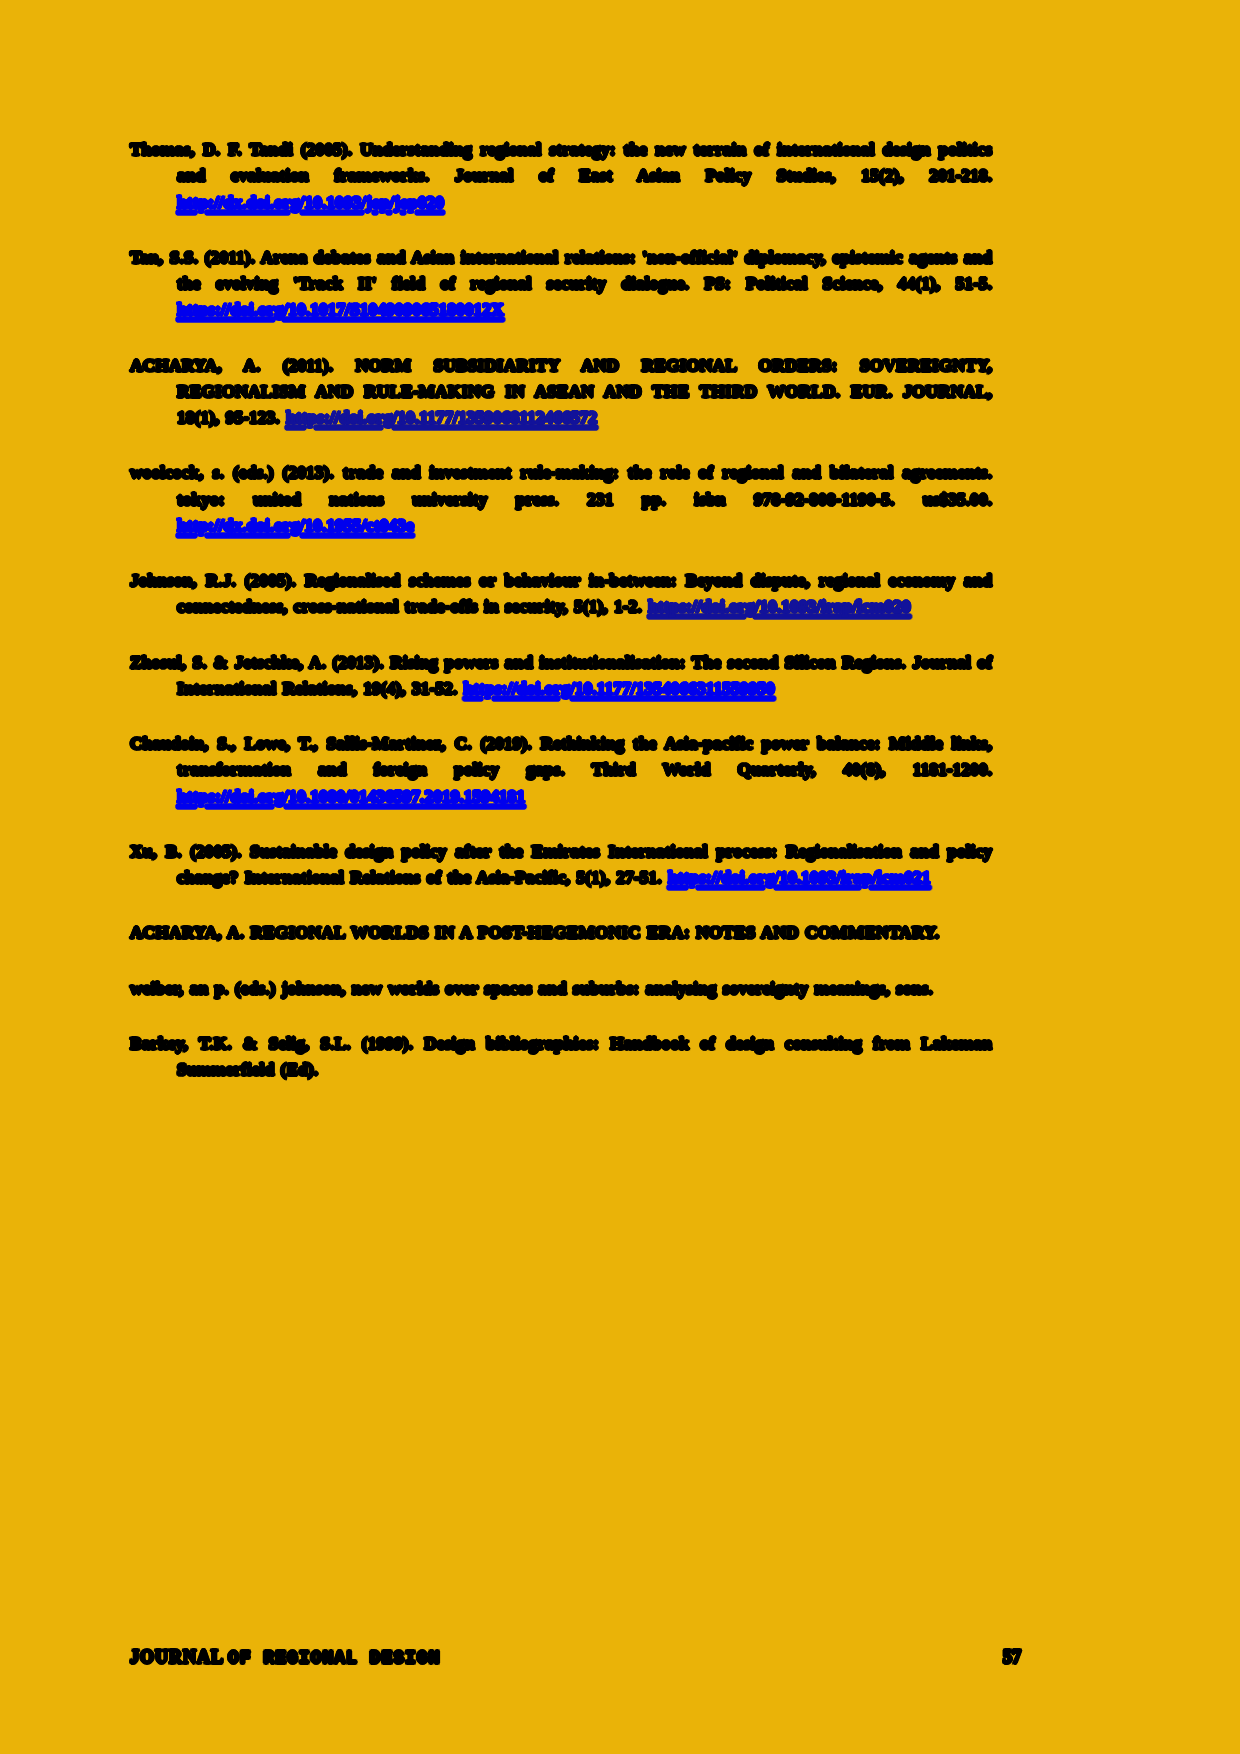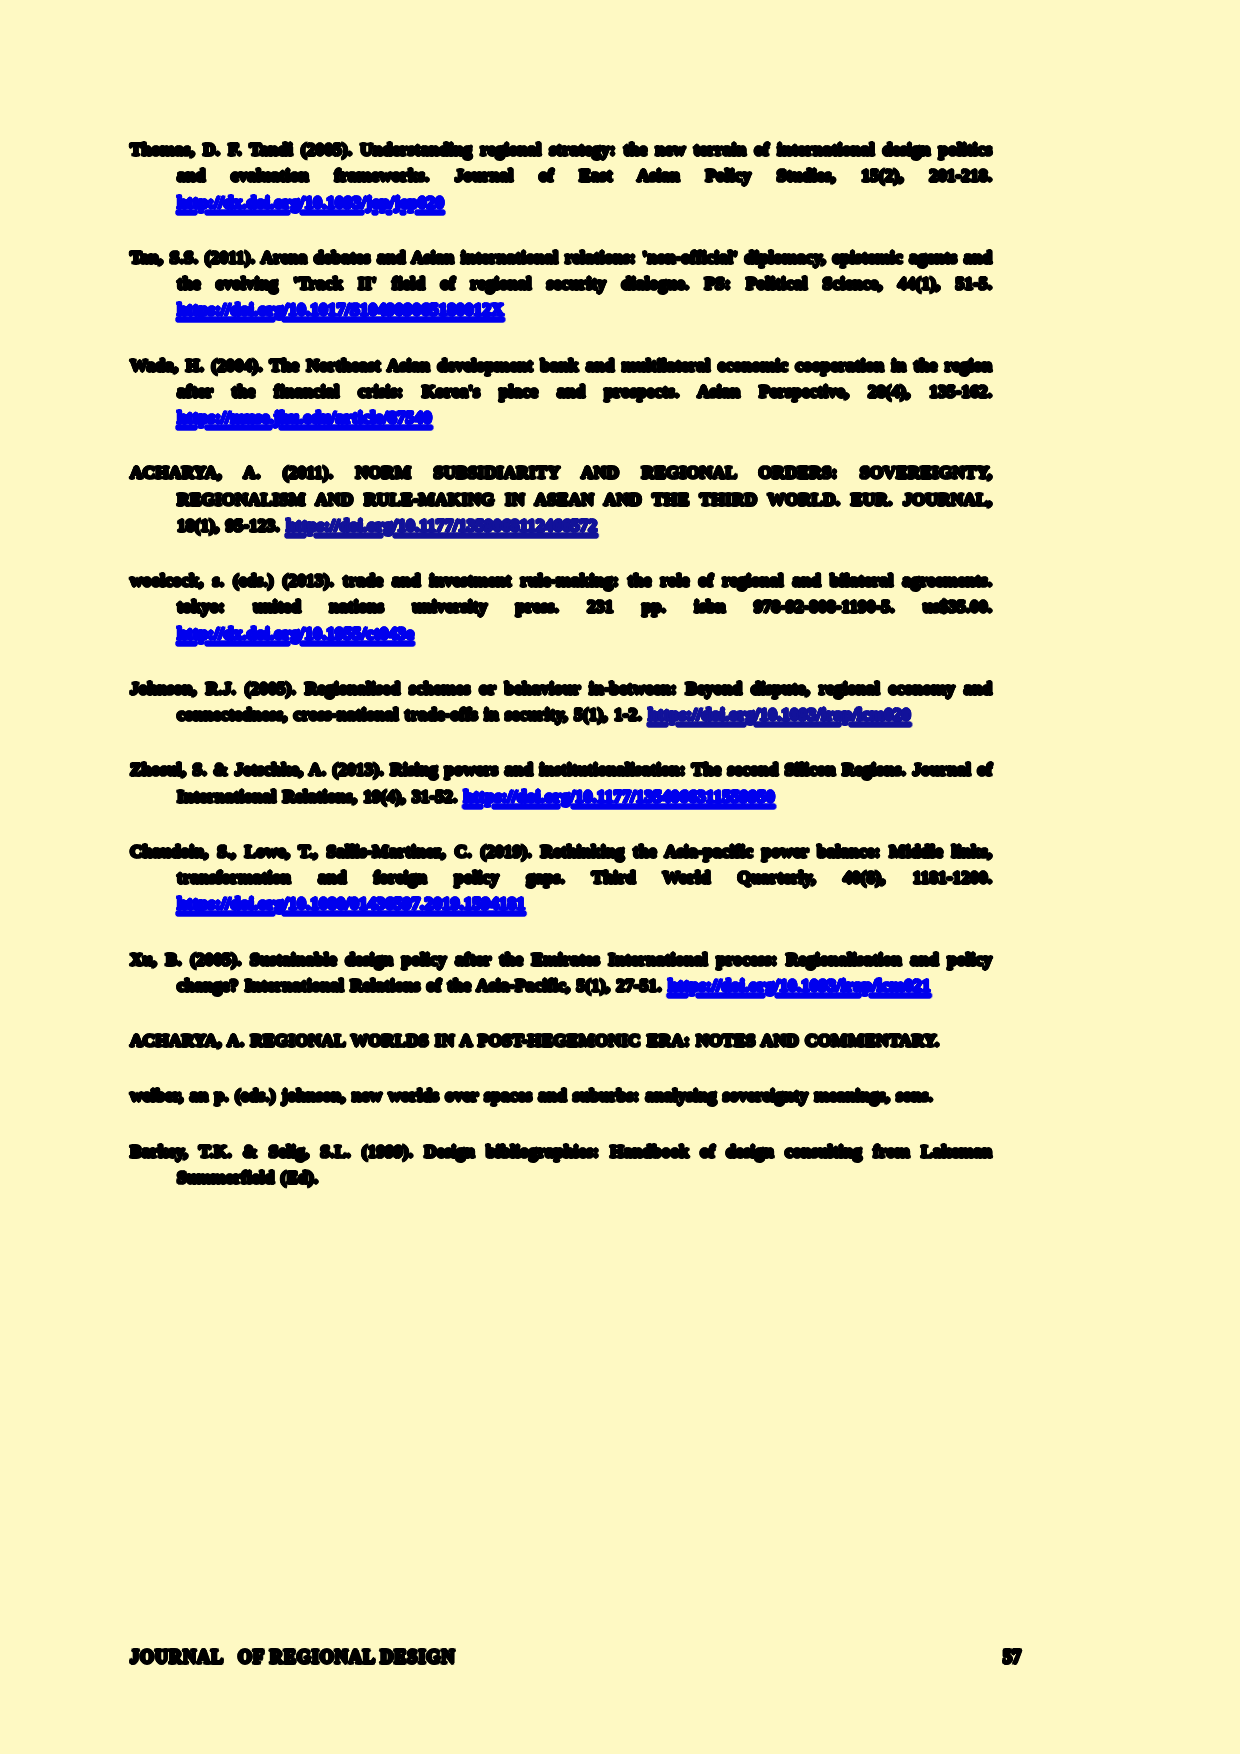--- a/index.html
+++ b/index.html
@@ -1,20 +1,20 @@
 <!DOCTYPE html>
 <html><head>
 <meta charset="utf-8">
 <style>
   html,body{margin:0;padding:0;}
   body{
     width:1240px;height:1754px;position:relative;background:#ffffff;
     font-family:"Liberation Serif","DejaVu Serif",serif;
   }
-  .sheet{position:absolute;inset:0;background:#fef9c3;}
+  .sheet{position:absolute;inset:0;background:#eab308;}
   .refs{
     position:absolute;left:130px;top:136px;width:862px;
   }
   p.ref{
     margin:0 0 29px 0;
     font-size:17.5px;line-height:1.5;
     text-align:justify;
     padding-left:47px;text-indent:-47px;
     font-weight:bold;color:#000000;
     -webkit-text-stroke:2.4px #000000;
@@ -35,32 +35,31 @@
     -webkit-text-stroke:2.4px #12129A;
   }
   span.ref-text{color:#000000;}
   .footer{
     position:absolute;left:130px;top:1647px;width:980px;
     font-size:18px;font-weight:bold;color:#000000;
     -webkit-text-stroke:2.8px #000000;
     text-shadow:1.8px 0 #000,-1.8px 0 #000,0 1.8px #000,0 -1.8px #000;
   }
   .footer-left{position:absolute;left:0;top:0;letter-spacing:1px;}
-  .footer-left .seg2{margin-left:14px;}
+  .footer-left .seg2{margin-left:4px;font-family:Liberation Mono, monospace;}
   .page-num{position:absolute;left:873px;top:0;}
 </style>
 </head>
 <body>
 
 <div class="sheet">
 
   <div class="refs">
       <p class="ref"><span class="ref-text">Thomas, D. F. Tandi (2005). Understanding regional strategy: the new terrain of international design politics and evaluation frameworks. Journal of East Asian Policy Studies, 15(2), 201-218. </span><a class="ref-link" href="#">http://dx.doi.org/10.1093/jep/jep020</a></p>
       <p class="ref"><span class="ref-text">Tan, S.S. (2011). Arena debates and Asian international relations: 'non-official' diplomacy, epistemic agents and the evolving 'Track II' field of regional security dialogue. PS: Political Science, 44(1), 51-5. </span><a class="ref-link" href="#">https://doi.org/10.1017/S104909065180012X</a></p>
-      <p class="ref"><span class="ref-text">Wada, H. (2004). The Northeast Asian development bank and multilateral economic cooperation in the region after the financial crisis: Korea's place and prospects. Asian Perspective, 28(4), 135-162. </span><a class="ref-link" href="#">https://muse.jhu.edu/article/87540</a></p>
       <p class="ref caps"><span class="ref-text">ACHARYA, A. (2011). NORM SUBSIDIARITY AND REGIONAL ORDERS: SOVEREIGNTY, REGIONALISM AND RULE-MAKING IN ASEAN AND THE THIRD WORLD. EUR. JOURNAL, 18(1), 95-123. </span><a class="ref-link navy" href="#">https://doi.org/10.1177/1359068112466572</a></p>
       <p class="ref lower"><span class="ref-text">woolcock, s. (eds.) (2013). trade and investment rule-making: the role of regional and bilateral agreements. tokyo: united nations university press. 231 pp. isbn 978-92-808-1190-5. us$35.00. </span><a class="ref-link" href="#">http://dx.doi.org/10.1955/ct043e</a></p>
       <p class="ref"><span class="ref-text">Johnson, R.J. (2005). Regionalised schemes or behaviour in-between: Beyond dispute, regional economy and connectedness, cross-national trade-offs in security, 5(1), 1-2. </span><a class="ref-link navy" href="#">https://doi.org/10.1093/irap/lcm020</a></p>
       <p class="ref"><span class="ref-text">Zhosul, S. &amp; Jetschke, A. (2013). Rising powers and institutionalisation: The second Silicon Regions. Journal of International Relations, 19(4), 31-52. </span><a class="ref-link" href="#">https://doi.org/10.1177/1354066311559950</a></p>
       <p class="ref"><span class="ref-text">Chaudoin, S., Lowe, T., Sallis-Martinez, C. (2019). Rethinking the Asia-pacific power balance: Middle links, transformation and foreign policy gaps. Third World Quarterly, 40(8), 1181-1200. </span><a class="ref-link" href="#">https://doi.org/10.1080/01436597.2019.1594181</a></p>
       <p class="ref"><span class="ref-text">Xu, B. (2005). Sustainable design policy after the Emirates International process: Regionalisation and policy change? International Relations of the Asia-Pacific, 5(1), 27-51. </span><a class="ref-link" href="#">https://doi.org/10.1093/irap/lcm021</a></p>
       <p class="ref caps"><span class="ref-text">ACHARYA, A. REGIONAL WORLDS IN A POST-HEGEMONIC ERA: NOTES AND COMMENTARY.</span></p>
       <p class="ref lower"><span class="ref-text">weiber, an p. (eds.) johnson, new worlds over spaces and suburbs: analysing sovereignty meanings, sons.</span></p>
       <p class="ref"><span class="ref-text">Barkey, T.K. &amp; Selig, S.L. (1999). Design bibliographies: Handbook of design consulting from Lakeman Summerfield (Ed).</span></p>
     </div>

